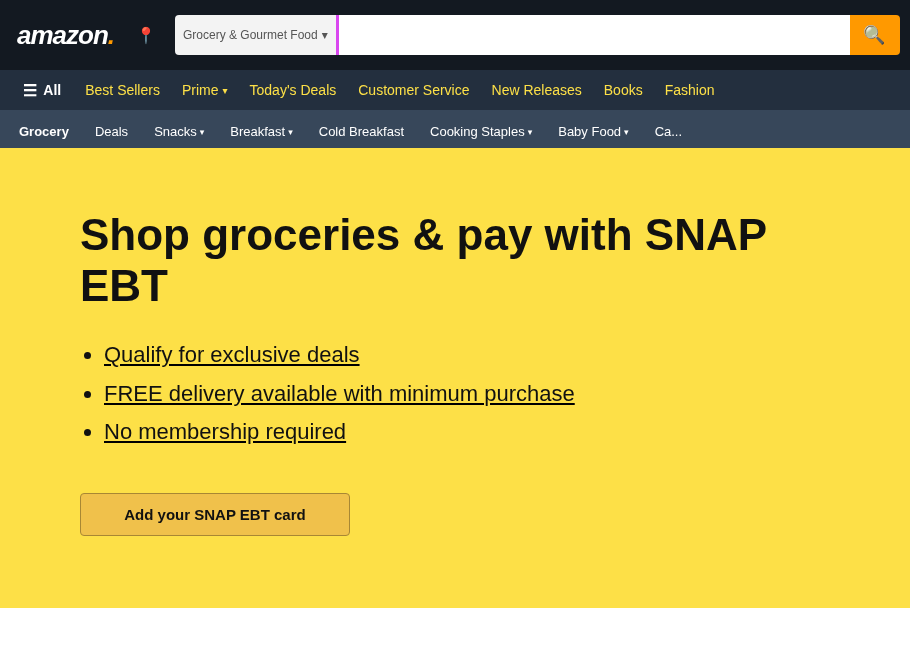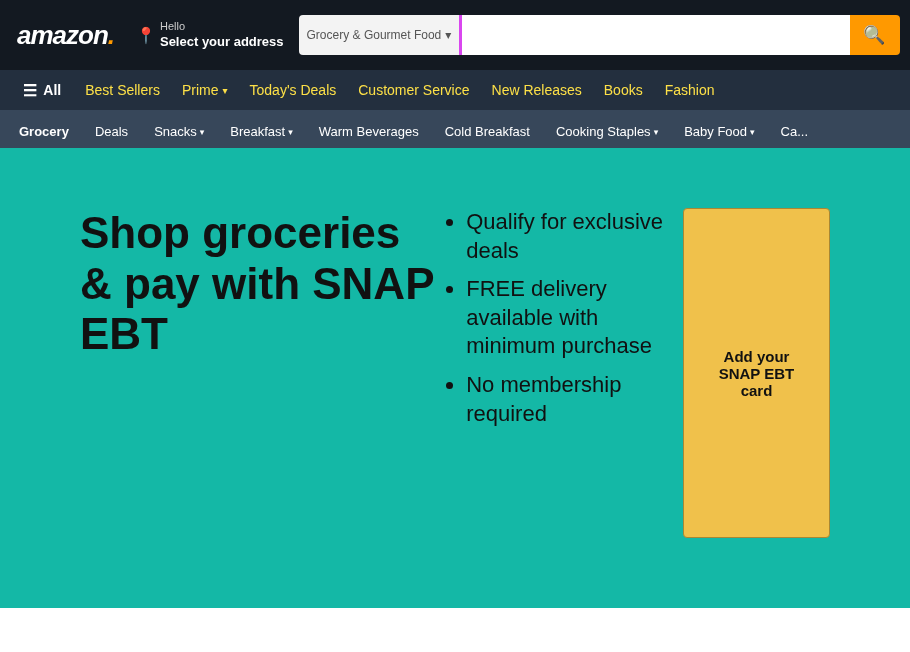--- a/index.html
+++ b/index.html
@@ -143,38 +143,39 @@
       align-items: center;
       gap: 3px;
     }
     .cat-item.active {
       font-weight: bold;
     }
     .cat-chevron { font-size: 9px; }
 
     
     .hero-banner {
-      background: #14b8a6;
+      background: #fde047;
       padding: 60px 80px 70px 80px;
       min-height: 460px;
       display: flex;
-      flex-direction: row;
+      flex-direction: column;
       justify-content: center;
     }
     .hero-title {
       font-size: 44px;
       font-weight: 900;
       color: #111;
       margin-bottom: 30px;
       line-height: 1.15;
     }
     .hero-bullets {
       list-style: disc;
       padding-left: 24px;
       margin-bottom: 36px;
+      text-decoration: underline;
     }
     .hero-bullets li {
       font-size: 22px;
       color: #111;
       margin-bottom: 10px;
       line-height: 1.3;
     }
     .snap-btn {
       background: #f0c14b;
       border: 1px solid #a88734;
@@ -194,24 +195,20 @@
 <nav class="top-nav">
 
   <div class="logo-area">
     <div class="amazon-logo">
       amazon<span>.</span>
     </div>
   </div>
 
   <div class="address-area">
     <span class="location-icon">📍</span>
-    <div>
-      <span class="address-hello">Hello</span>
-      <span class="address-select">Select your address</span>
-    </div>
   </div>
 
   <div class="search-bar">
     <button class="search-category">
       <span>Grocery &amp; Gourmet Food</span>
       <span>▾</span>
     </button>
     <input class="search-input" type="text" style="">
     <button class="search-btn">
       <span class="search-icon-svg">🔍</span>
@@ -262,23 +259,20 @@
   </div>
   <div class="cat-item">
     <span>Snacks</span>
     <span class="cat-chevron">▾</span>
   </div>
   <div class="cat-item">
     <span>Breakfast</span>
     <span class="cat-chevron">▾</span>
   </div>
   <div class="cat-item">
-    <span>Warm Beverages</span>
-  </div>
-  <div class="cat-item">
     <span>Cold Breakfast</span>
   </div>
   <div class="cat-item">
     <span>Cooking Staples</span>
     <span class="cat-chevron">▾</span>
   </div>
   <div class="cat-item">
     <span>Baby Food</span>
     <span class="cat-chevron">▾</span>
   </div>

